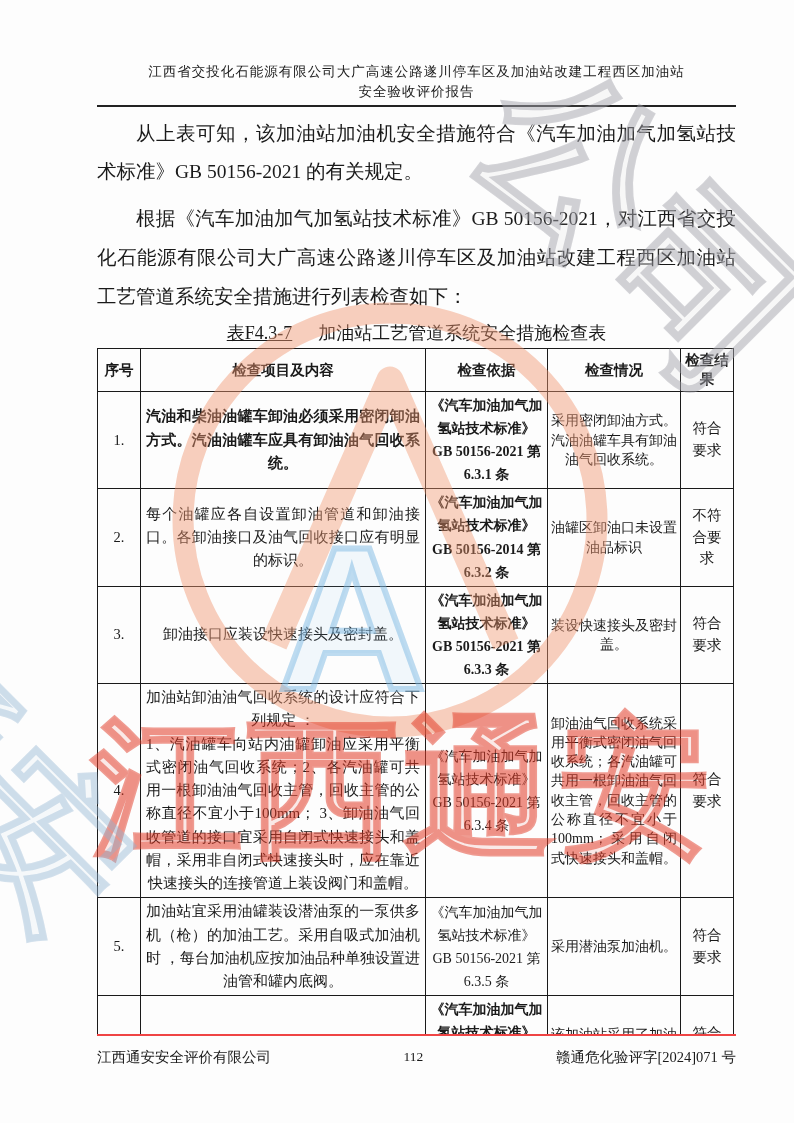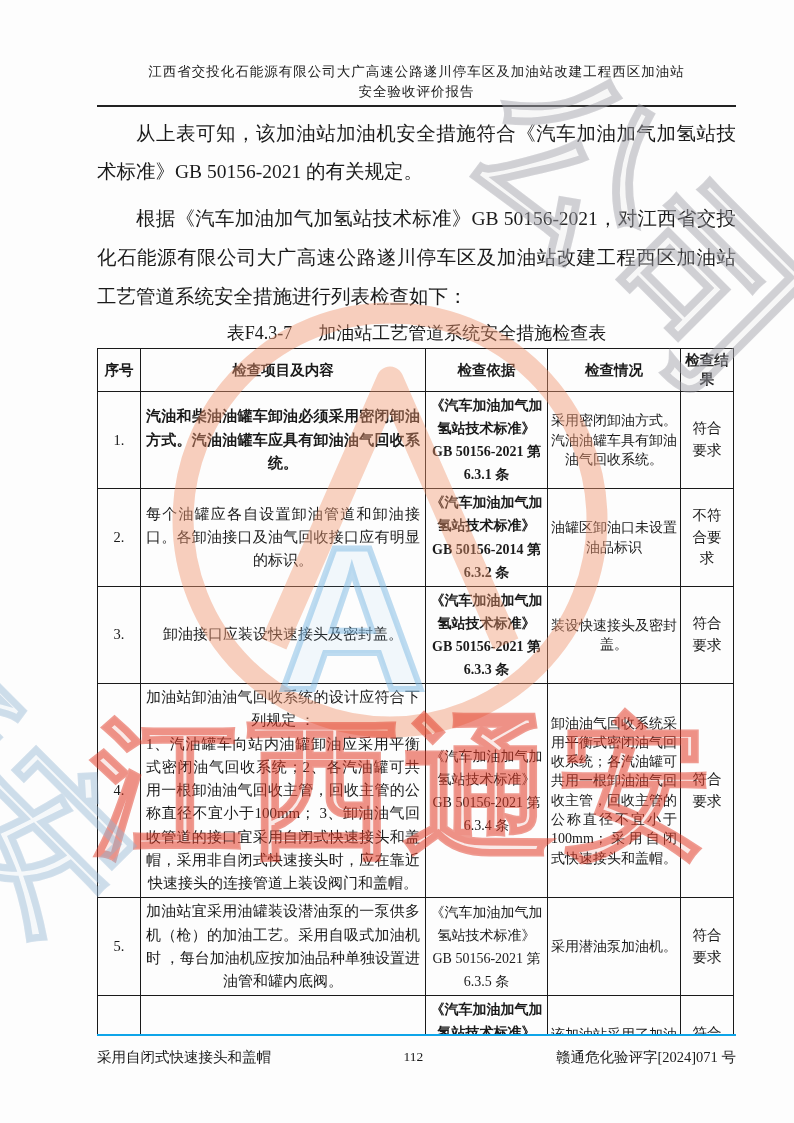--- a/index.html
+++ b/index.html
@@ -16,23 +16,23 @@
   }
   
   .doc-header { text-align:center;margin-top:20px; }
   .doc-header .hl { font-size:13.5px; line-height:20px; letter-spacing:1px; }
   .head-rule { border:none; border-top:2px solid #222; margin-top:3px; }
   
   .intro { margin-top:8px; font-size:19.5px; line-height:38px; text-align:justify; text-indent:2em; }
   .section-heading { margin-top:10px; font-size:20px; font-weight:bold; line-height:26px; }
   .body-para { margin-top:8px; font-size:19.5px; line-height:39px; text-align:justify; text-indent:2em; }
   .table-caption { margin-top:4px; text-align:center; font-size:18px; line-height:26px; }
-  .table-caption .cap-label { margin-right:26px; }
+  .table-caption .cap-label { margin-right:26px;text-decoration:underline; }
   
-  .table-wrap { margin-top:2px; height:688px; overflow:hidden; border-bottom:2px solid #0ea5e9; }
+  .table-wrap { margin-top:2px; height:688px; overflow:hidden; border-bottom:2px solid #ef4444; }
   table.check { border-collapse:collapse; table-layout:fixed; width:636px; }
   .check th, .check td { border:1.5px solid #1a1a1a; vertical-align:middle; overflow:hidden; }
   .check th { font-weight:bold; font-size:14.5px; line-height:19px; padding:2px 2px; text-align:center; }
   .c-no { font-size:14.5px; text-align:center; }
   .c-item { font-size:15px; line-height:1.55; padding:2px 5px; text-align:justify; text-align-last:center; white-space:pre-line; }
   .c-basis { font-size:14px; line-height:1.65; padding:2px 2px; text-align:center; }
   .c-finding { font-size:14px; line-height:1.38; padding:2px 3px; text-align:justify; text-align-last:center; }
   .c-result { font-size:14.5px; line-height:1.5; padding:0 10px; text-align:center; }
   .bold { font-weight:bold; }
   
@@ -164,17 +164,17 @@
               <td class="c-basis bold">《汽车加油加气加氢站技术标准》GB 50156-2021 第 6.3.6 条</td>
               <td class="c-finding">该加油站采用了加油油气回收系统。</td>
               <td class="c-result">符合要求</td>
             </tr>
           </tbody>
         </table>
     </div>
   </div>
 
   <div class="doc-footer">
-    <span>采用自闭式快速接头和盖帽</span>
+    <span>江西通安安全评价有限公司</span>
     <span class="pg">112</span>
     <span>赣通危化验评字[2024]071 号</span>
   </div>
 </div>
 
 </body></html>

